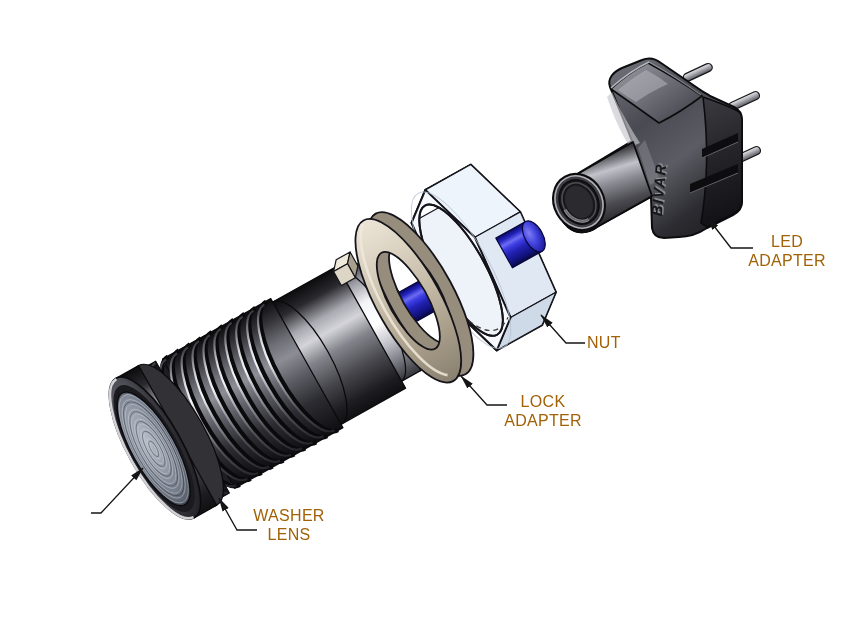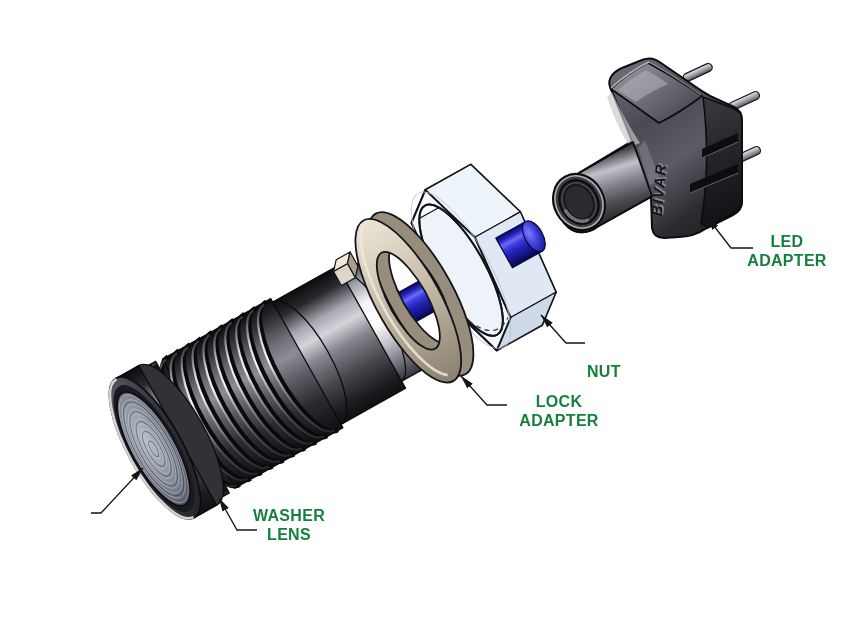--- a/index.html
+++ b/index.html
@@ -1,22 +1,22 @@
 <!DOCTYPE html>
 <html><head>
 <meta charset="utf-8">
 <style>
   html,body{margin:0;padding:0;background:#ffffff;}
   #stage{position:relative;width:850px;height:619px;background:#ffffff;overflow:hidden;
          font-family:"Liberation Sans",sans-serif;}
   #stage svg{position:absolute;left:0;top:0;}
-  .callout{position:absolute;font-size:16px;line-height:19px;font-weight:700;
-           letter-spacing:.3px;color:#15803d;text-align:center;white-space:nowrap;}
+  .callout{position:absolute;font-size:16px;line-height:19px;font-weight:400;
+           letter-spacing:.3px;color:#a16207;text-align:center;white-space:nowrap;}
   .callout span{display:block;}
-  .callout.left-align{text-align:left;margin-top:29px;}
+  .callout.left-align{text-align:left;}
 </style>
 </head>
 <body>
 
 <div id="stage">
 <svg width="850" height="619" viewBox="0 0 850 619">
   <defs>
     <marker id="arrowhead" viewBox="0 0 10 5" markerWidth="11" markerHeight="6" refX="9.5" refY="2.5" orient="auto">
       <path d="M0,0 L10,2.5 L0,5 Z" fill="#151515"></path>
     </marker>
@@ -281,21 +281,21 @@
     <path d="M507,405 L487,405 L461,376" marker-end="url(#arrowhead)"></path>
     <path d="M585,343 L566,343 L541,315" marker-end="url(#arrowhead)"></path>
     <path d="M753,248 L731,248 L707,217" marker-end="url(#arrowhead)"></path>
   </g>
 </svg>
 
 <div class="callout" style="left:234px;top:506px;width:110px;">
   <span>WASHER</span>
   <span>LENS</span>
 </div>
-<div class="callout" style="left:504px;top:392px;width:110px;">
+<div class="callout" style="left:488px;top:392px;width:110px;">
   <span>LOCK</span>
   <span>ADAPTER</span>
 </div>
 <div class="callout left-align" style="left:587px;top:333px;width:80px;">
   <span>NUT</span>
 </div>
 <div class="callout" style="left:732px;top:232px;width:110px;">
   <span>LED</span>
   <span>ADAPTER</span>
 </div>

